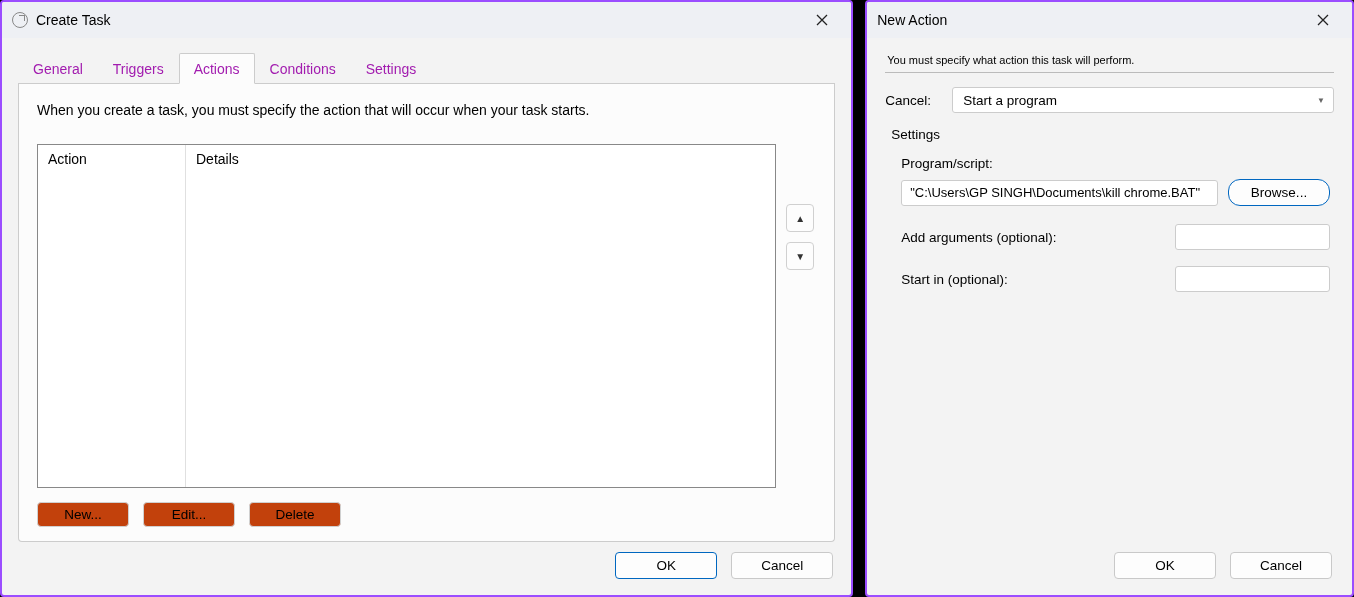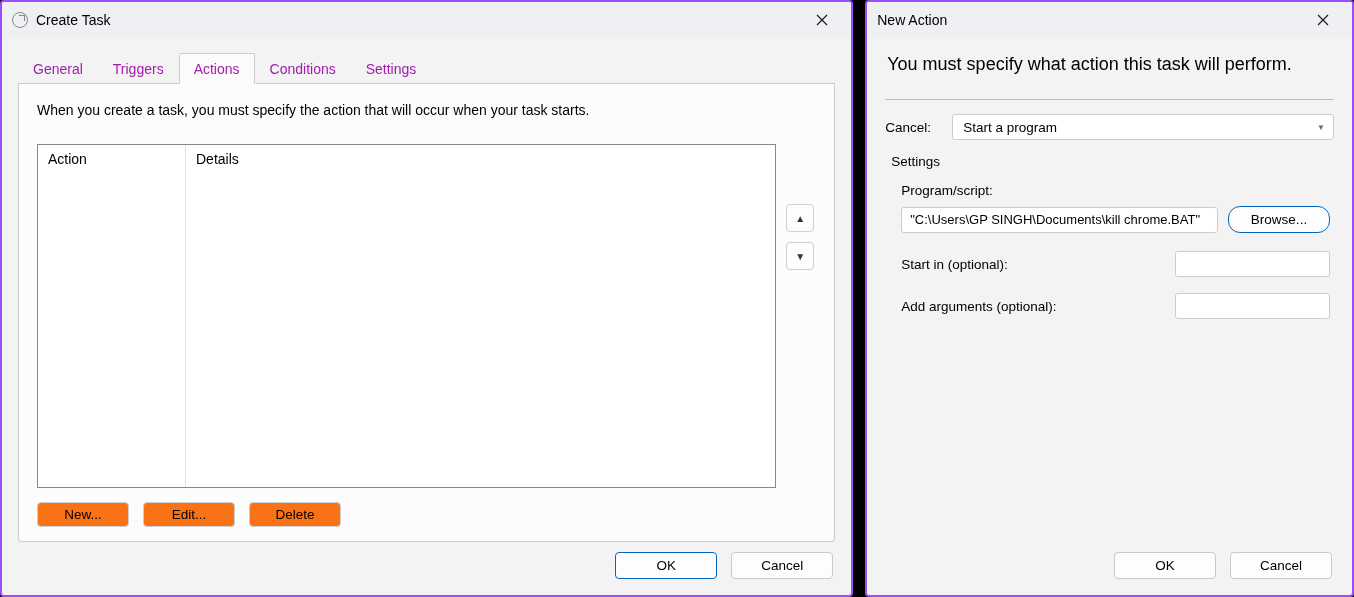--- a/index.html
+++ b/index.html
@@ -119,21 +119,21 @@
       border: 1px solid #d0d0d0;
       background: #fdfdfd; border-radius: 4px;
       display: flex; align-items:center; justify-content:center;
       font-size: 10px; color: #333; cursor: pointer;
     }
 
     .action-buttons { display: flex; gap: 14px; margin-top: 14px; }
     .btn {
       padding: 4px 0; width: 92px;
       border: 1px solid #d0d0d0;
-      background: #f97316;
+      background: #c2410c;
       border-radius: 4px;
       font-size: 13.5px;
       cursor: pointer;
       text-align: center;
     }
 
     .dialog-buttons {
       display: flex; justify-content: flex-end; gap: 14px;
       padding: 10px 2px 2px 2px;
     }
@@ -145,21 +145,21 @@
       font-size: 13.5px;
       text-align: center;
       cursor: pointer;
     }
     .dlg-btn.primary {
       border: 1.5px solid #0067c0;
     }
 
     
     .right .content { padding: 12px 18px 14px 18px; }
-    .instr { font-size: 18px; padding: 4px 2px 24px 2px; border-bottom: 1px solid #bbb; margin-bottom: 14px; }
+    .instr { font-size: 11px; padding: 4px 2px 6px 2px; border-bottom: 1px solid #bbb; margin-bottom: 14px; }
     .field-row { display: flex; align-items: center; gap: 12px; margin-bottom: 14px; }
     .field-label { font-size: 13.5px; width: 55px; }
     .select {
       flex: 1;
       border: 1px solid #ccc;
       background: #fff;
       border-radius: 3px;
       height: 26px;
       display: flex; align-items: center; justify-content: space-between;
       padding: 0 8px 0 10px;
@@ -274,26 +274,26 @@
     <div class="group-label">Settings</div>
 
     <div class="settings-group">
       <div class="sub-label">Program/script:</div>
       <div class="prog-row">
         <input class="text-input prog-input" value="&quot;C:\Users\GP SINGH\Documents\kill chrome.BAT&quot;" style="">
         <div class="browse">Browse...</div>
       </div>
 
       <div class="opt-row">
+        <div style="font-size:13.5px;">Add arguments (optional):</div>
+        <input class="text-input opt-input" value="" style="">
+      </div>
+
+      <div class="opt-row">
         <div style="font-size:13.5px;">Start in (optional):</div>
-        <input class="text-input opt-input" value="" style="">
-      </div>
-
-      <div class="opt-row">
-        <div style="font-size:13.5px;">Add arguments (optional):</div>
         <input class="text-input opt-input" value="" style="">
       </div>
     </div>
 
     <div style="flex:1"></div>
 
     <div class="dialog-buttons">
       <div class="dlg-btn">OK</div>
       <div class="dlg-btn">Cancel</div>
     </div>

